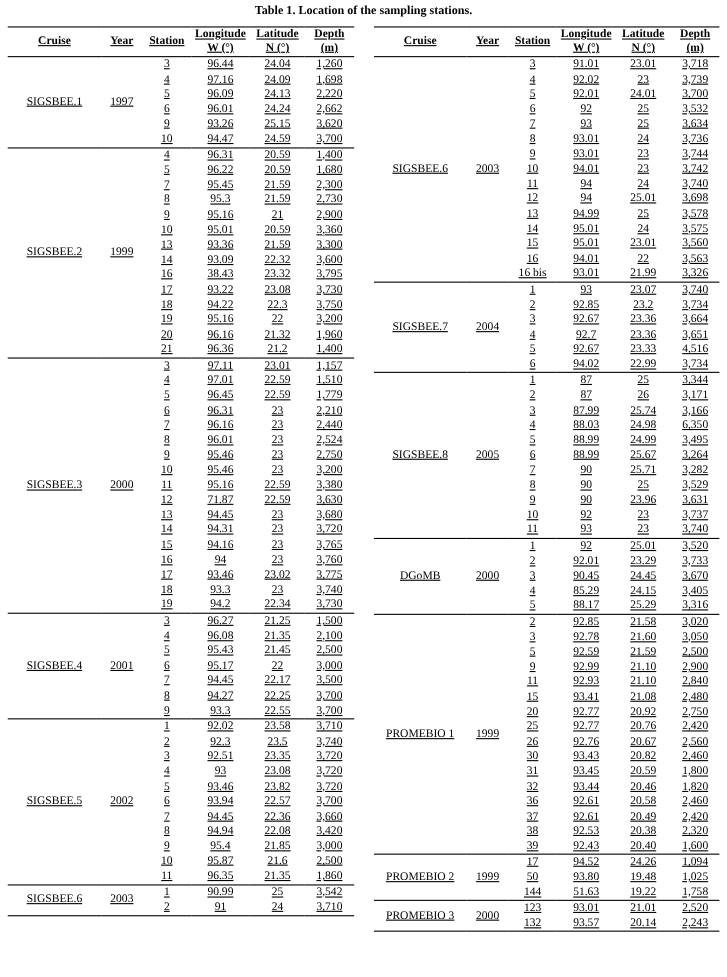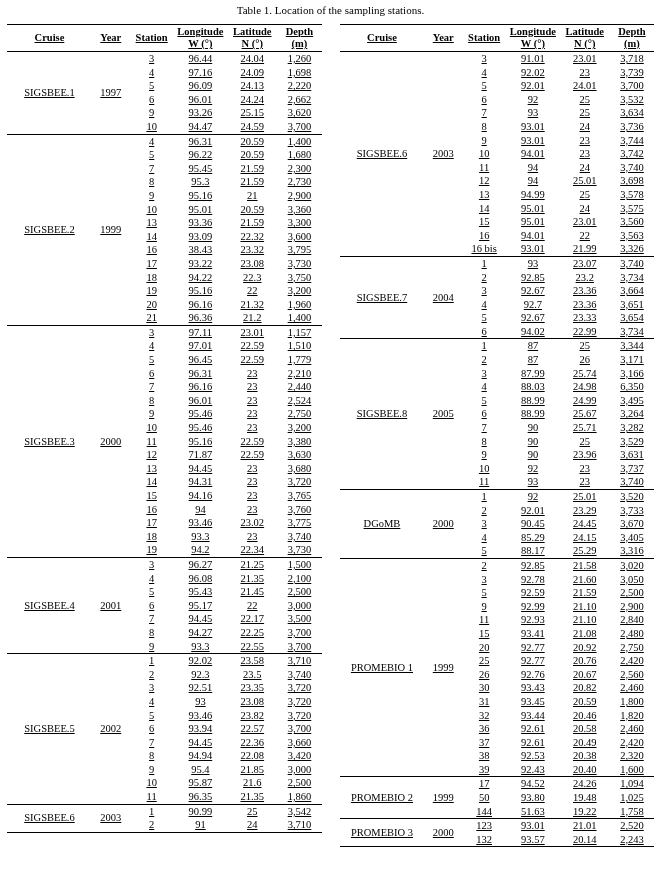--- a/index.html
+++ b/index.html
@@ -13,21 +13,21 @@
     color: #000;
   }
   .page {
     padding: 3px 7px 6px 7px;
   }
   .title {
     text-align: center;
     font-size: 11px;
     line-height: 14px;
     margin: 0 0 7px 0;
-    font-weight: normal;
+    font-weight: bold;
   }
   .tables {
     display: flex;
     gap: 18px;
     align-items: flex-start;
     text-decoration: underline;
   }
   table.stations {
     flex: 1;
     border-collapse: collapse;
@@ -593,21 +593,21 @@
           <tr>
             <td>4</td>
             <td>92.7</td>
             <td>23.36</td>
             <td>3,651</td>
           </tr>
           <tr>
             <td>5</td>
             <td>92.67</td>
             <td>23.33</td>
-            <td>3,654</td>
+            <td>4,516</td>
           </tr>
           <tr>
             <td>6</td>
             <td>94.02</td>
             <td>22.99</td>
             <td>3,734</td>
           </tr>
         </tbody>
         <tbody class="cruise-group">
           <tr>

